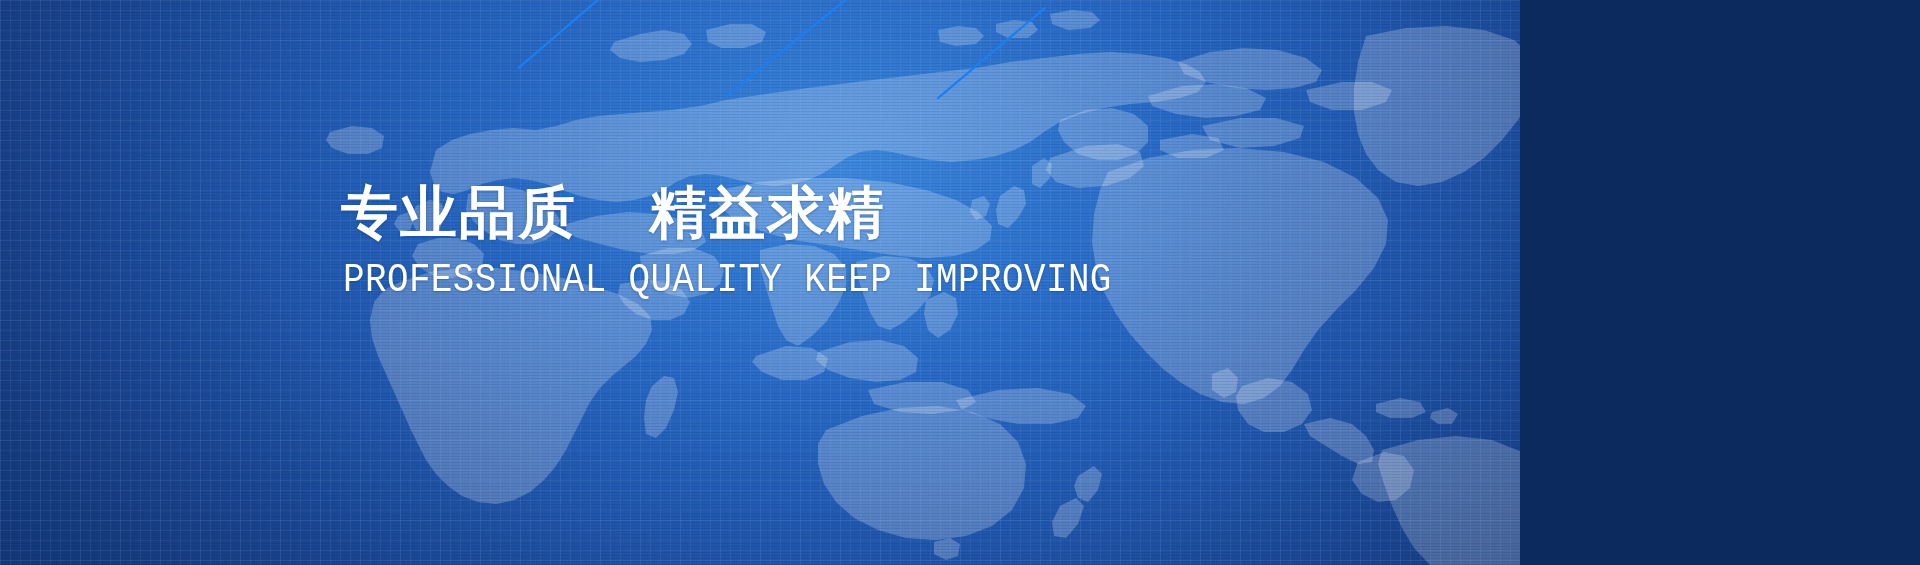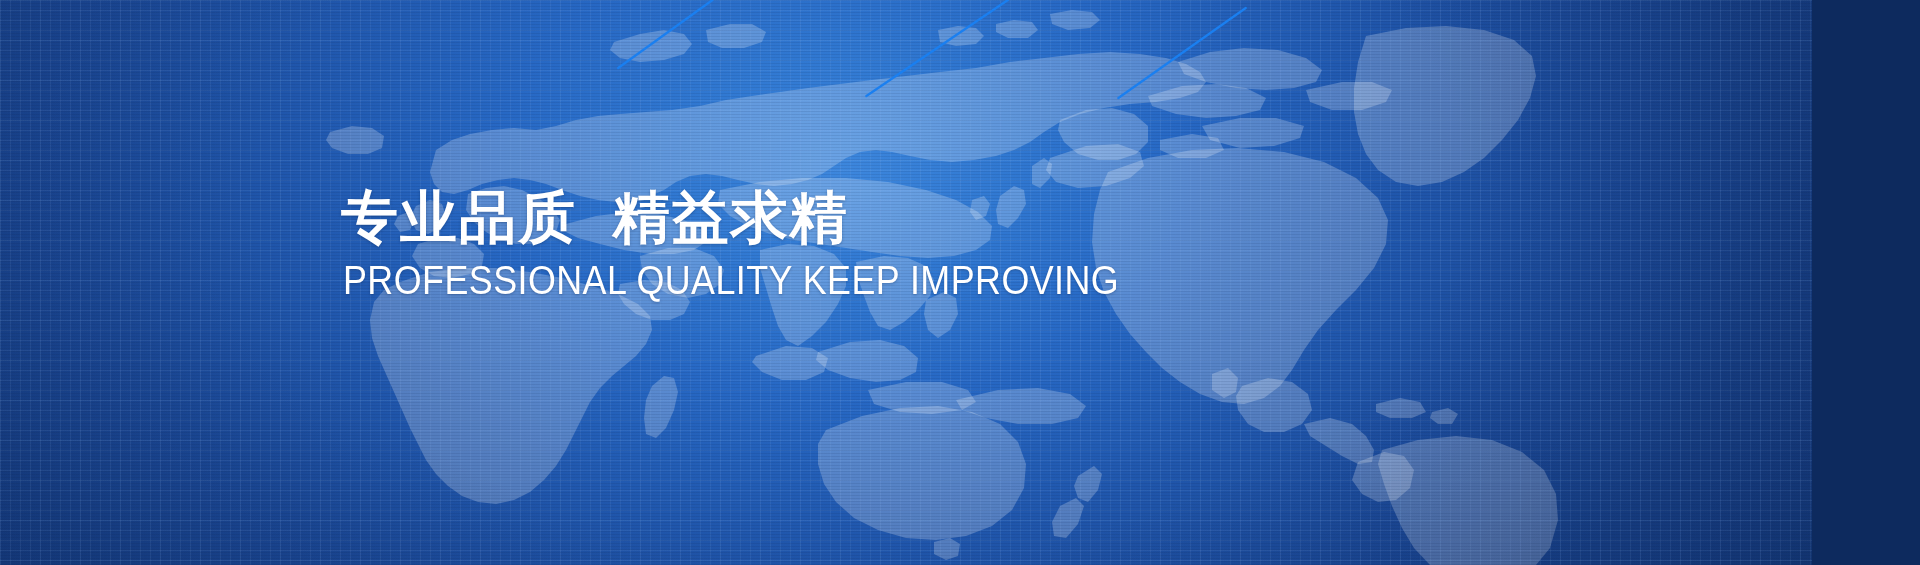--- a/index.html
+++ b/index.html
@@ -2,24 +2,24 @@
 <html><head>
 <meta charset="utf-8">
 <style>
   html, body {
     margin: 0;
     padding: 0;
     background: #0d2a5e;
   }
   #banner {
     position: relative;
-    width: 1812px;
+    width: 1520px;
     height: 565px;
     overflow: hidden;
-    font-family: Liberation Sans, sans-serif;
+    font-family: Liberation Mono, monospace;
     background: #6d28d9;
   }
 
   
   .bg-base {
     position: absolute;
     inset: 0;
     background:
       radial-gradient(ellipse 1150px 760px at 840px 170px,
         #3d87dd 0%,

